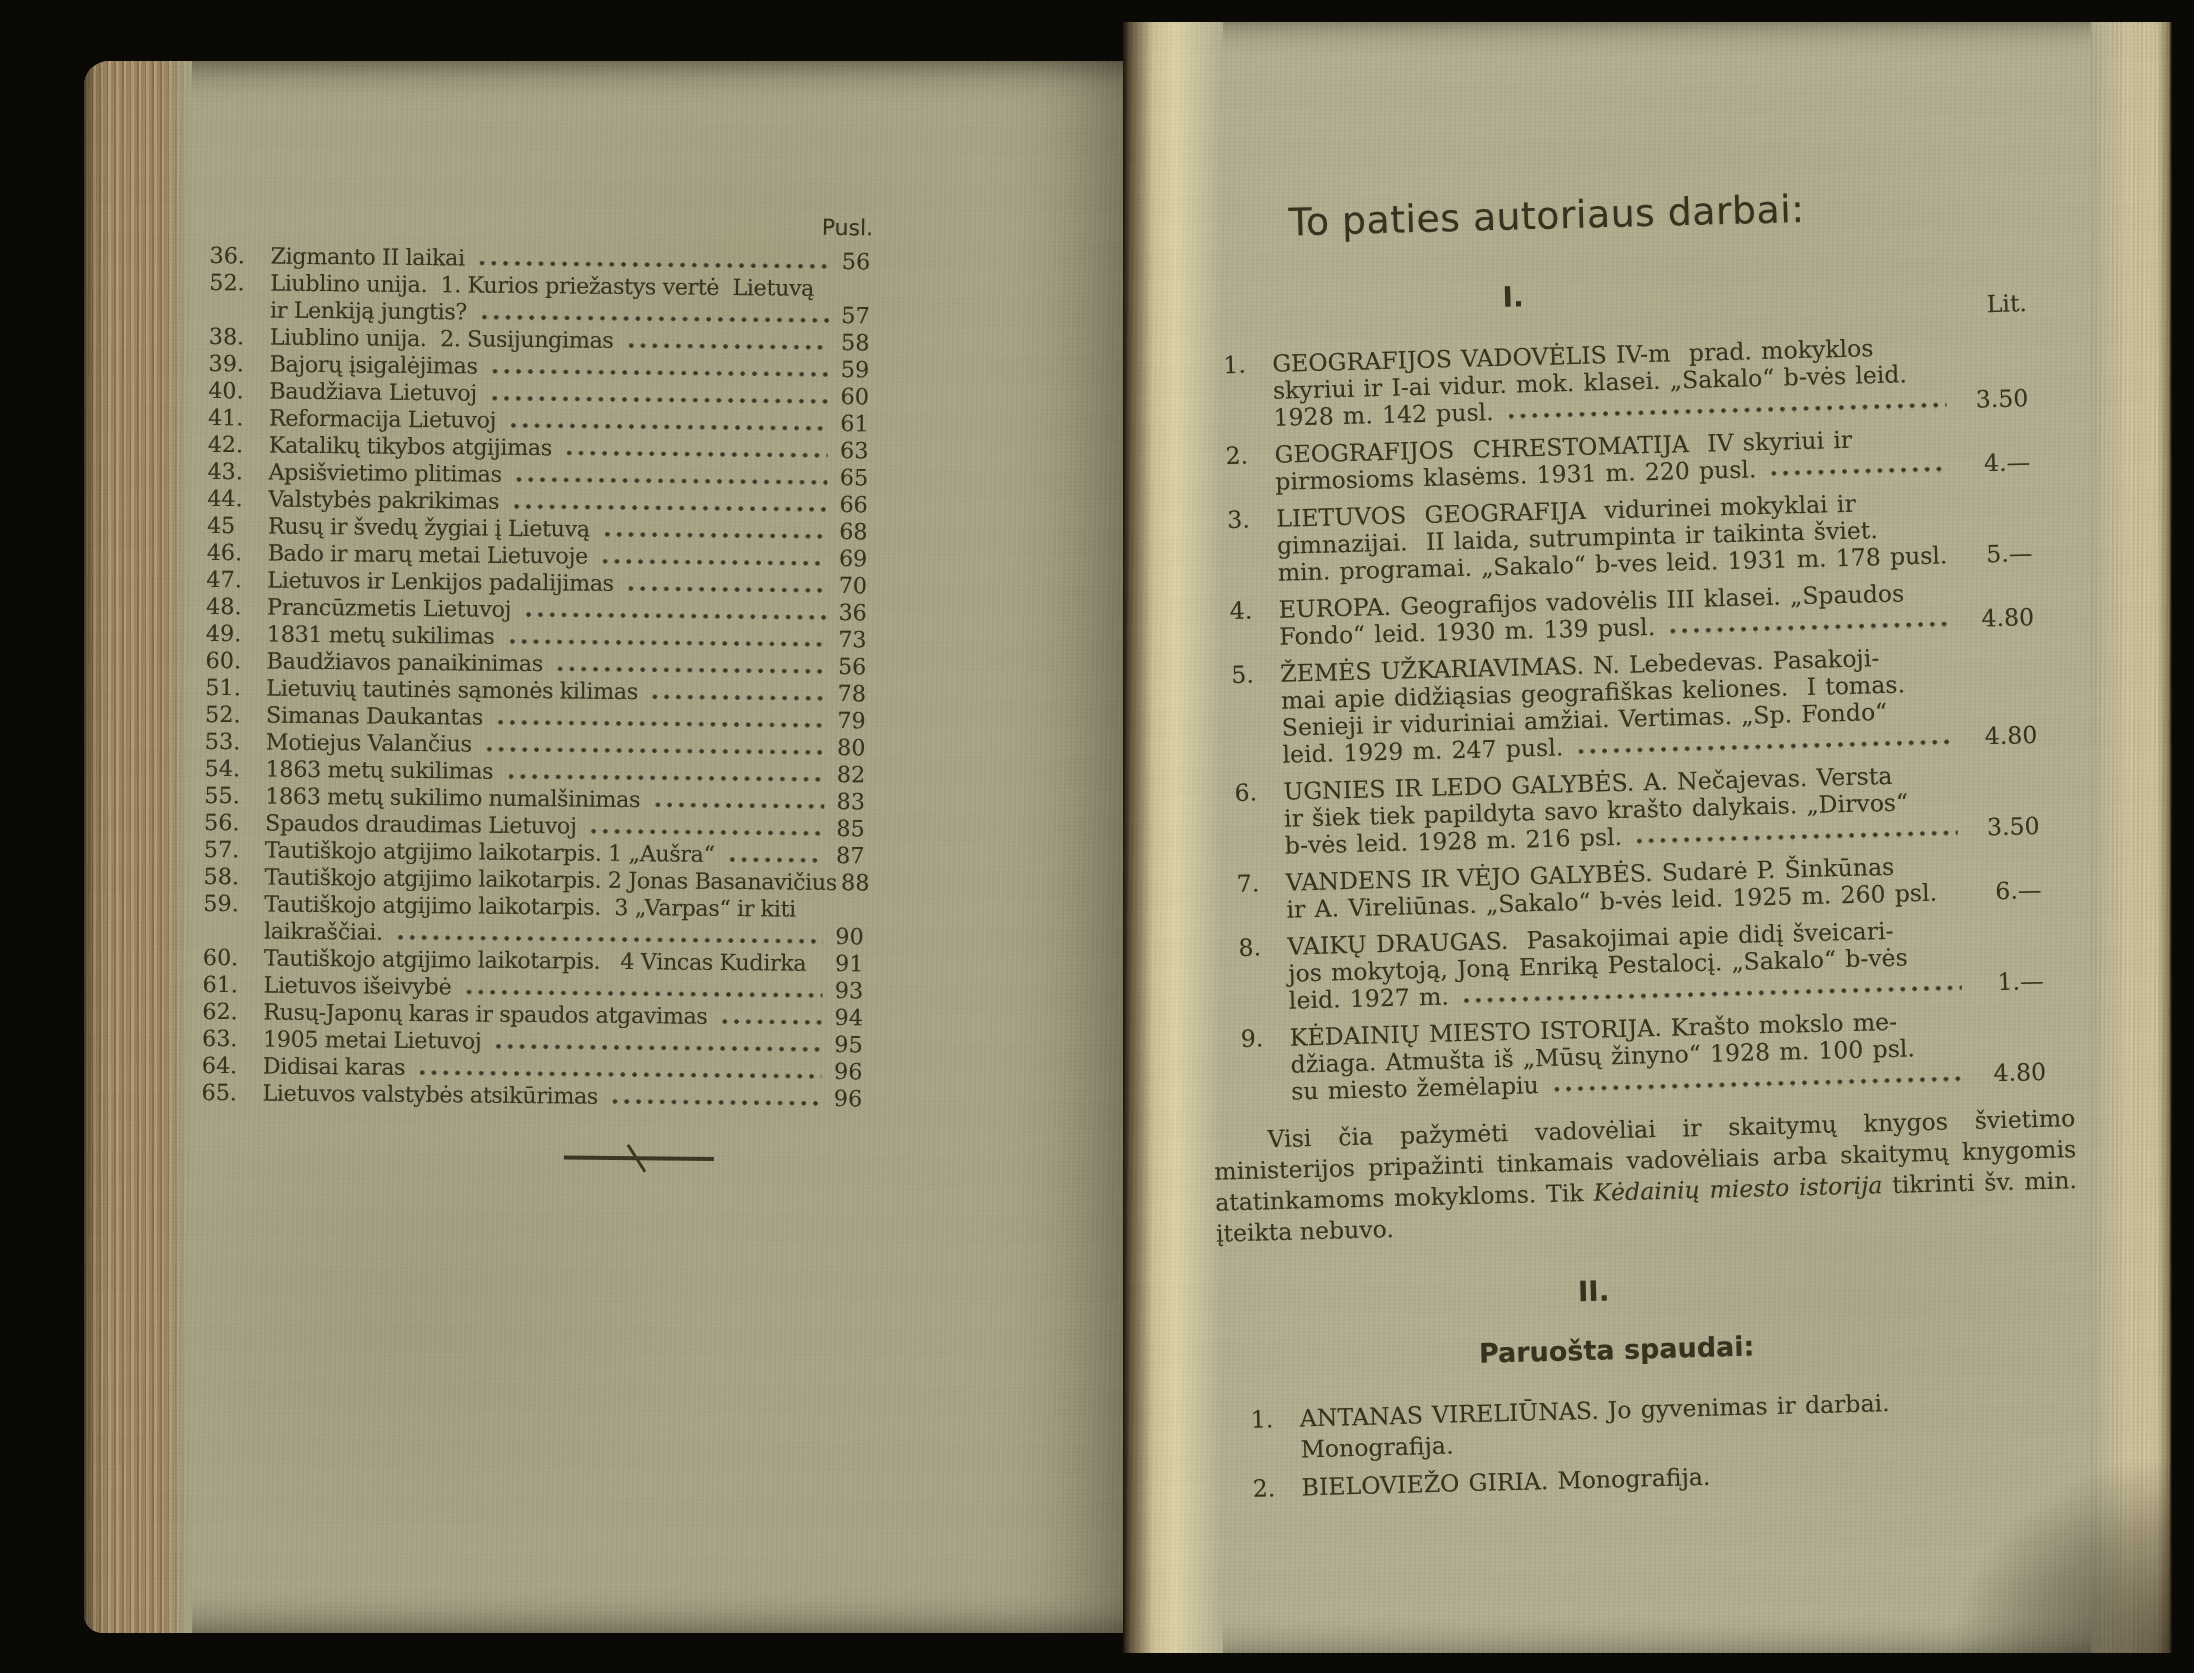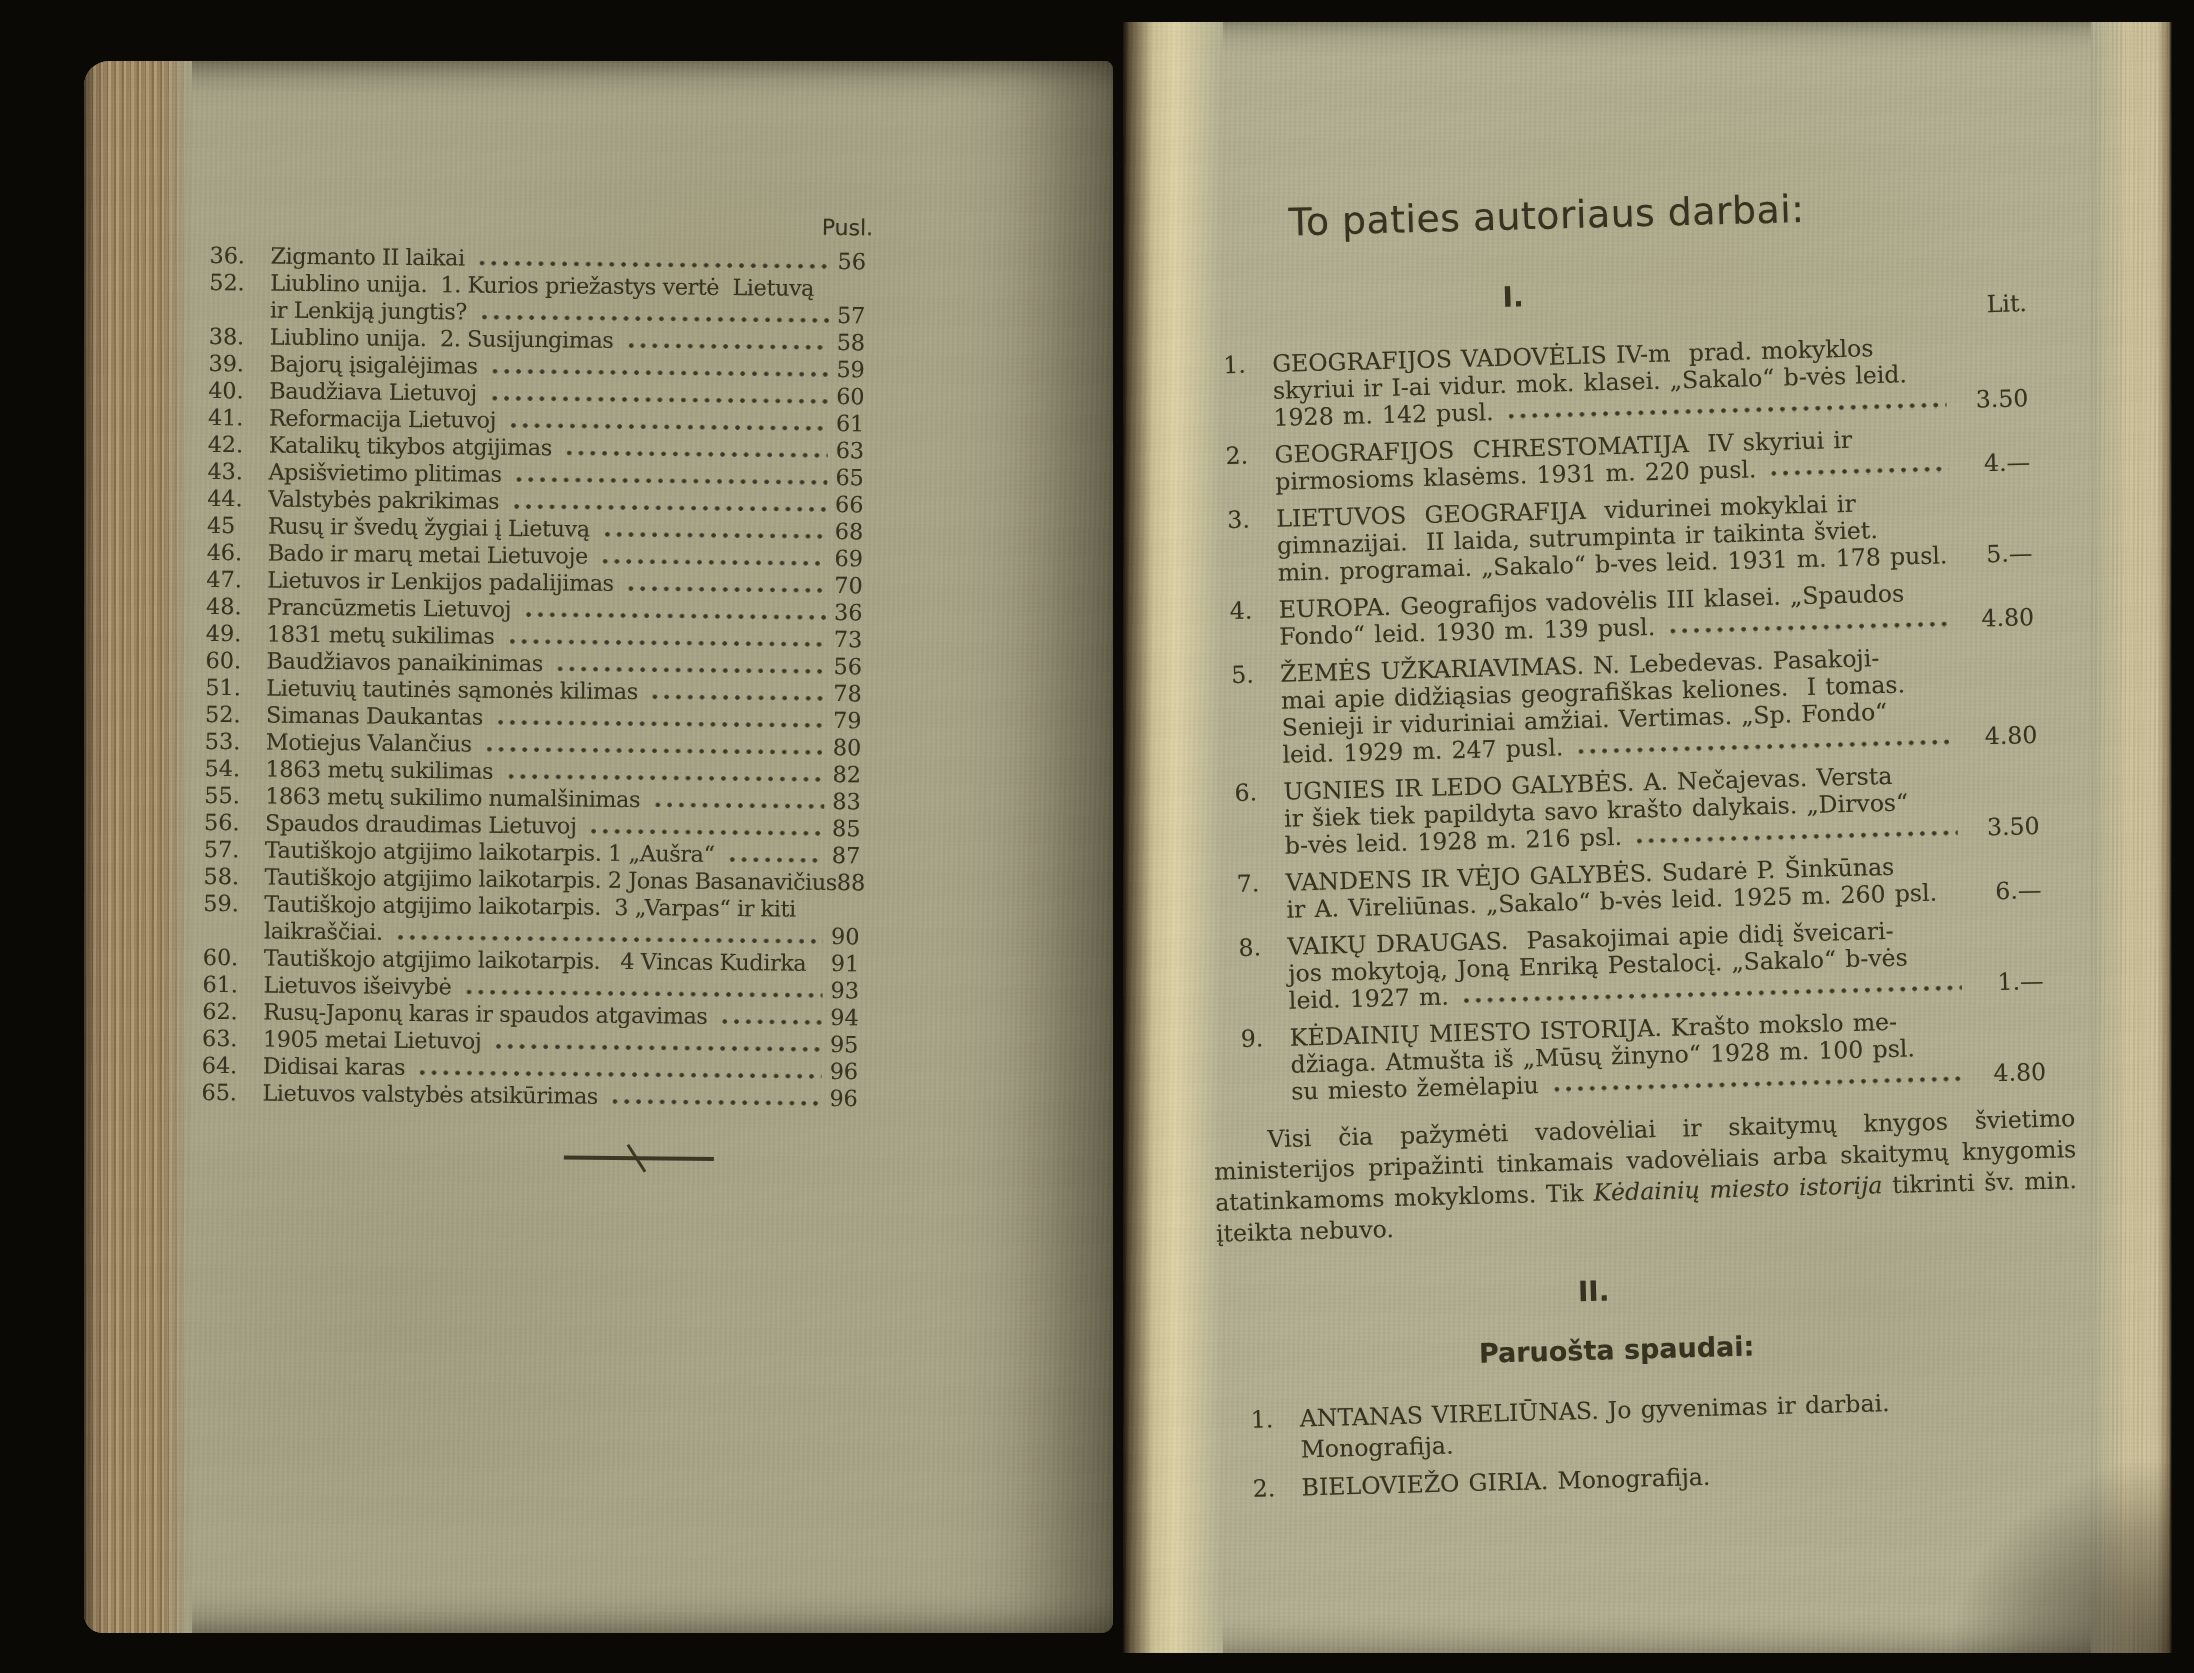--- a/index.html
+++ b/index.html
@@ -9,40 +9,40 @@
 
   
   .page-left{position:absolute;left:84px;top:61px;width:1029px;height:1572px;
     background-color:#a8a588;
     background-image:
       radial-gradient(354px 253px at 62% 12%,rgba(140,120,70,.10),transparent 70%),
       radial-gradient(439px 354px at 30% 80%,rgba(90,80,45,.08),transparent 70%);
     border-radius:25px 8.4px 11.8px 18.6px;
     box-shadow: inset -126px 0 101px -76px rgba(35,28,14,.55),
                 inset 0 22px 32px -20px rgba(20,15,8,.6),
-                inset 0 -25px 38px -23.6px rgba(20,15,8,.55);}
+                inset 0 -25px 38px -23.6px rgba(20,15,8,.55); padding-left: 48px;}
   .deckle{position:absolute;left:0;top:0;bottom:0;width:108px;border-radius:25px 0 0 18.6px;
     background-color:#a28b66;
     background-image:
       linear-gradient(90deg,rgba(15,10,5,.55) 0,rgba(15,10,5,.12) 10%,rgba(0,0,0,0) 24%,rgba(0,0,0,0) 74%,#a8a588 100%),
       repeating-linear-gradient(90deg,rgba(64,44,22,.28) 0 1.7px,rgba(236,218,180,.22) 1.7px 4.2px,rgba(130,100,62,.18) 4.2px 7.6px);}
   .grain{position:absolute;inset:0;border-radius:inherit;pointer-events:none;
     background-image:
       repeating-linear-gradient(91deg,rgba(255,255,255,.02) 0 2.5px,rgba(0,0,0,.02) 2.5px 5px),
       repeating-linear-gradient(1deg,rgba(0,0,0,.015) 0 1.7px,rgba(0,0,0,0) 1.7px 4.2px);}
 
   .lp-content{position:absolute;left:126px;top:148px;width:665px;font-size:22.3px;
     transform:rotate(.55deg);transform-origin:0 0;text-shadow:0 0 0.8px rgba(53,50,31,.35);}
   .pusl{font-family:"DejaVu Sans",sans-serif;font-size:22px;text-align:right;margin:0 0 8.4px 0;padding-right:1.7px;}
   .toc-row{display:flex;}
   .toc-num{width:61px;flex:none;white-space:pre;line-height:27px;}
   .toc-lines{flex:1;min-width:0;display:block;}
   .toc-line{display:flex;align-items:baseline;line-height:27px;}
   .toc-text{white-space:pre;letter-spacing:-0.4px;flex:0 1 auto;}
-  .toc-page{margin-left:auto;min-width:37px;text-align:left;white-space:pre;flex:none;}
+  .toc-page{margin-left:auto;min-width:37px;text-align:center;white-space:pre;flex:none;}
   .toc-page:empty{display:none;}
   .leader{flex:1 1 20px;height:5.9px;margin:0 8.4px 0 15px;
     background-image:radial-gradient(circle at 2.5px 2.5px,#3b3827 1.9px,rgba(59,56,39,0) 2.6px);
     background-size:11.8px 5.9px;background-repeat:repeat-x;}
   .ornament{position:relative;width:150px;height:3.4px;background:#3a3725;margin:46px 0 0 363px;}
   .orn-slash{position:absolute;left:71px;top:-14.3px;width:3.4px;height:32px;background:#3a3725;transform:rotate(-33deg);}
 
   
   .page-right{position:absolute;left:1123px;top:22px;width:1049px;height:1631px;
     background-color:#b2af91;

